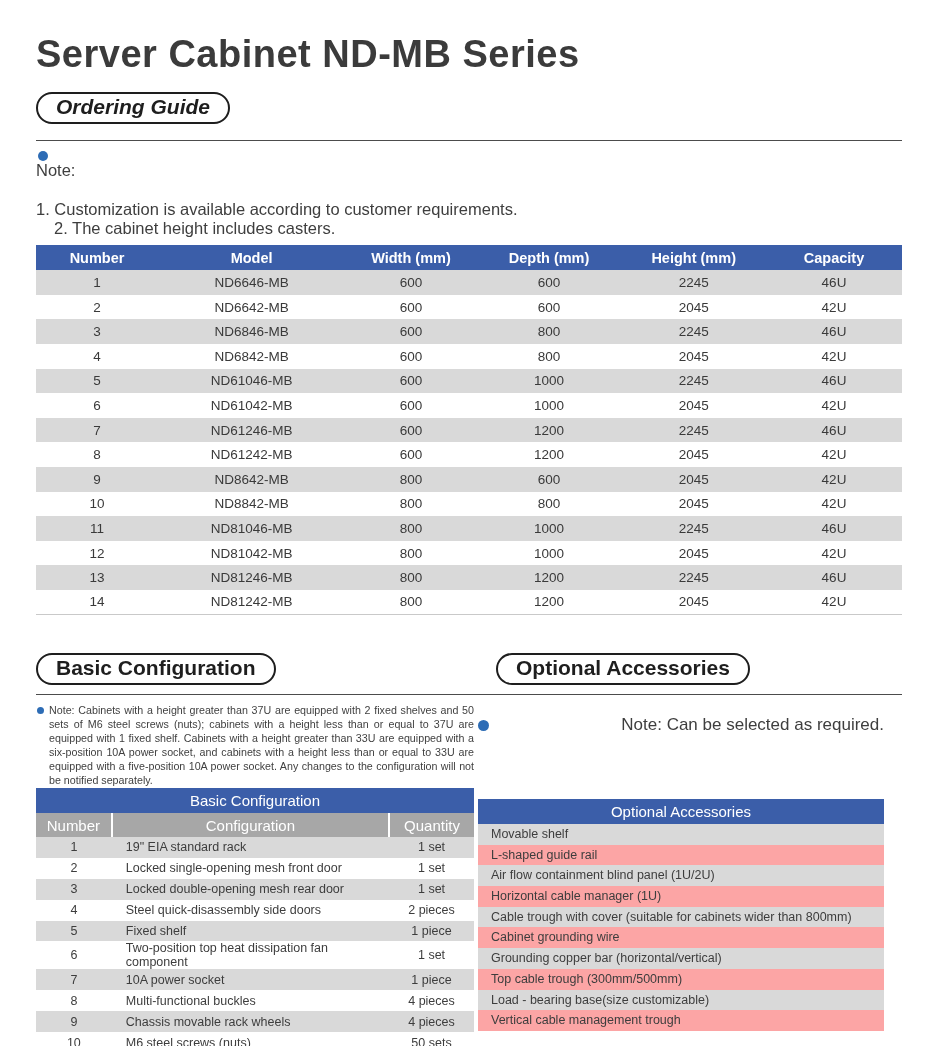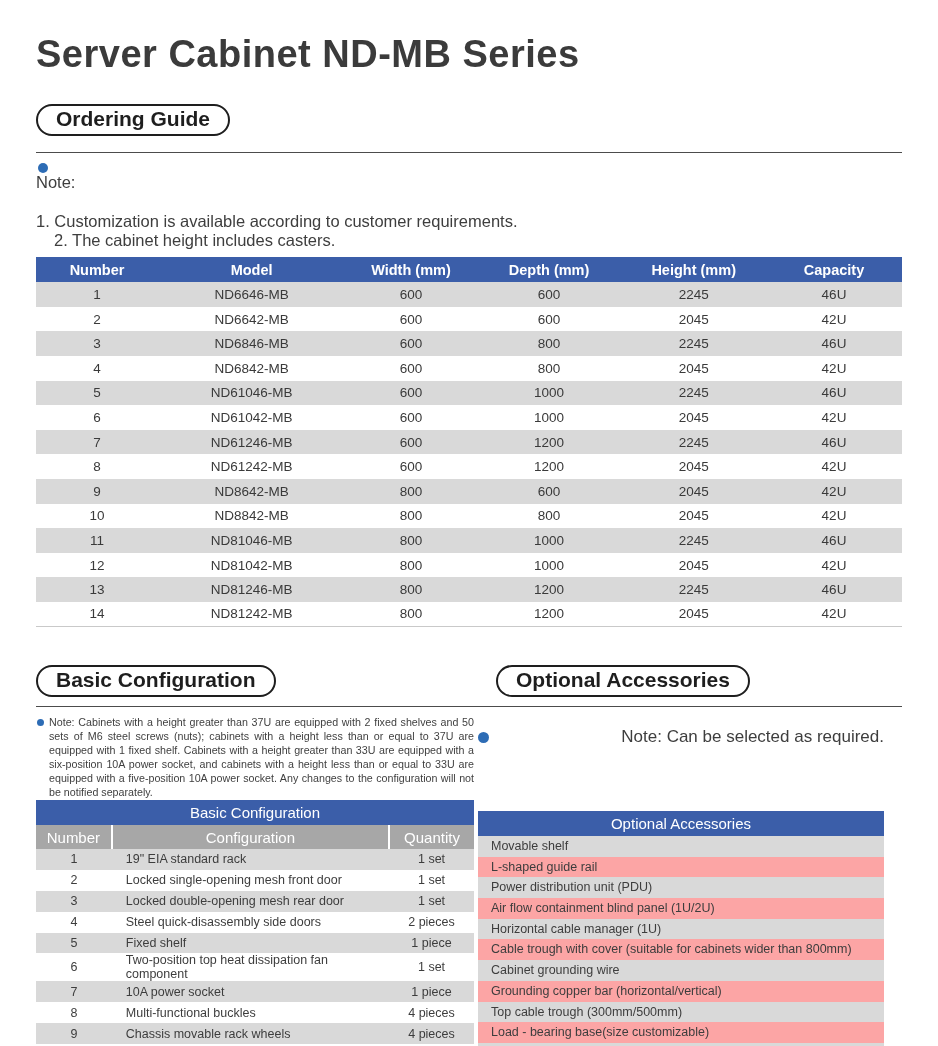--- a/index.html
+++ b/index.html
@@ -29,21 +29,21 @@
     display:inline-block;
     border:2.5px solid #1e1e1e;
     border-radius:18px;
     padding:1px 18px 3px 18px;
     font-size:21px;
     font-weight:700;
     color:#1e1e1e;
     background:#fff;
     white-space:nowrap;
   }
-  .ordering-pill{margin-top:28px;}
+  .ordering-pill{margin-top:16px;font-style:italic;}
   .rule{border-top:1.8px solid #4c4c4c;}
   .rule-ordering{margin-top:16px;}
   
   .note-row{display:flex;margin-top:6px;font-size:16.5px;line-height:1.17;color:#3e3e3e;flex-direction:column;}
   .dot{flex:none;border-radius:50%;background:var(--bullet);}
   .dot-lg{width:10px;height:10px;margin:4px 6px 0 2px;}
   .dot-md{width:11px;height:11px;margin:5px 7px 0 0;}
   .dot-sm{width:7px;height:7px;margin:3px 5px 0 1px;}
   .note-lines span{display:block;}
   .note-line2{padding-left:18px;}
@@ -380,21 +380,20 @@
           <span>Note: Can be selected as required.</span>
         </div>
       </div>
       <div class="banner">Optional Accessories</div>
       <div class="acc-list">
 
           <div class="acc-row">Movable shelf</div>
 
           <div class="acc-row">L-shaped guide rail</div>
 
-          <div class="acc-row">Power distribution unit (PDU)</div>
 
           <div class="acc-row">Air flow containment blind panel (1U/2U)</div>
 
           <div class="acc-row">Horizontal cable manager (1U)</div>
 
           <div class="acc-row">Cable trough with cover (suitable for cabinets wider than 800mm)</div>
 
           <div class="acc-row">Cabinet grounding wire</div>
 
           <div class="acc-row">Grounding copper bar (horizontal/vertical)</div>

